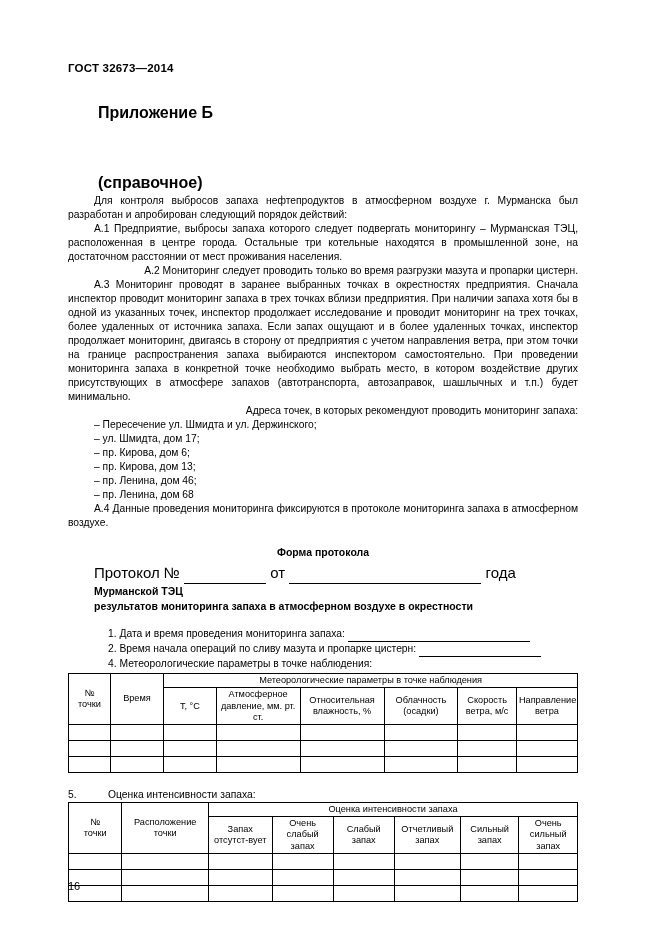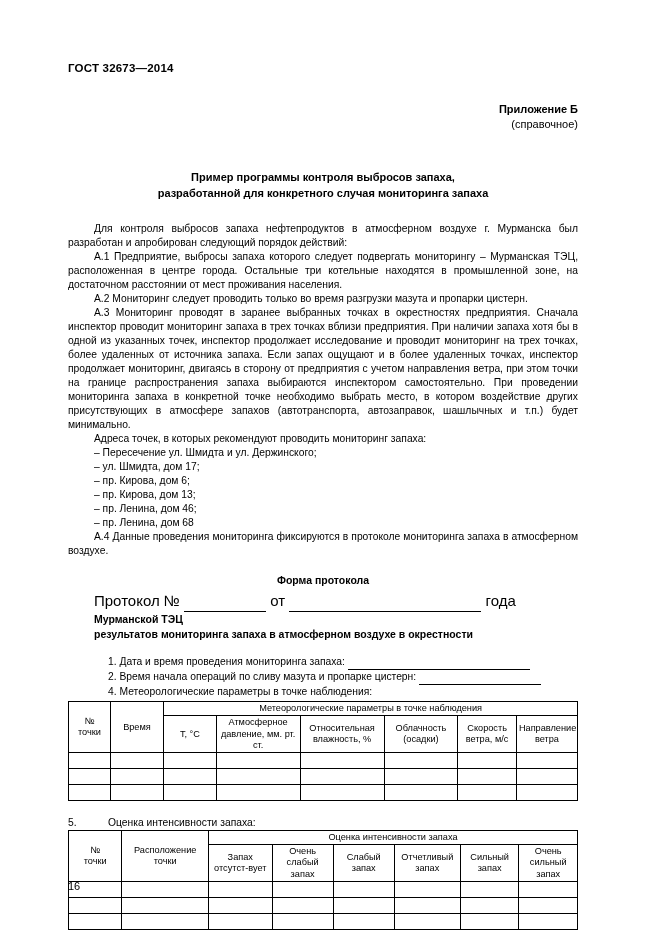--- a/index.html
+++ b/index.html
@@ -29,50 +29,51 @@
   
   .gost-header {
     font-size: 11.5px;
     font-weight: bold;
     letter-spacing: 0.2px;
     margin: 0 0 28px 0;
   }
 
   
   .appendix {
-    text-align: right;
-    font-size: 11px;
+    text-align: left;
+    font-size: 16px;
     font-weight: bold;
     line-height: 1.38;
     margin: 0 0 0 0;
     padding-left: 30px;
   }
   .appendix .sub {
-    font-weight: normal;
+    font-weight: bold;
+    margin-top: 48px;
   }
 
   .title-block {
     text-align: center;
     font-size: 11px;
     font-weight: bold;
     line-height: 1.45;
     margin: 38px 0 20px 0;
   }
 
   
   p.body {
     font-size: 10.3px;
     line-height: 1.36;
     text-align: justify;
     text-justify: inter-word;
     margin: 0;
     text-indent: 26px;
     hyphens: none;
   }
-  p.body.nojust { text-align: left; }
+  p.body.nojust { text-align: right; }
 
   ul.addr {
     list-style: none;
     margin: 0;
     padding: 0;
   }
   ul.addr li {
     font-size: 10.3px;
     line-height: 1.36;
     padding-left: 26px;
@@ -165,24 +166,20 @@
 
   <div class="content">
 
     <div class="gost-header">ГОСТ 32673—2014</div>
 
     <div class="appendix">
       <div>Приложение Б</div>
       <div class="sub">(справочное)</div>
     </div>
 
-    <div class="title-block">
-      <div>Пример программы контроля выбросов запаха,</div>
-      <div>разработанной для конкретного случая мониторинга запаха</div>
-    </div>
 
     <p class="body">Для контроля выбросов запаха нефтепродуктов в атмосферном воздухе г. Мурманска был разработан и апробирован следующий порядок действий:</p>
     <p class="body">А.1 Предприятие, выбросы запаха которого следует подвергать мониторингу – Мурманская ТЭЦ, расположенная в центре города. Остальные три котельные находятся в промышленной зоне, на достаточном расстоянии от мест проживания населения.</p>
     <p class="body nojust">А.2 Мониторинг следует проводить только во время разгрузки мазута и пропарки цистерн.</p>
     <p class="body">А.3 Мониторинг проводят в заранее выбранных точках в окрестностях предприятия. Сначала инспектор проводит мониторинг запаха в трех точках вблизи предприятия. При наличии запаха хотя бы в одной из указанных точек, инспектор продолжает исследование и проводит мониторинг на трех точках, более удаленных от источника запаха. Если запах ощущают и в более удаленных точках, инспектор продолжает мониторинг, двигаясь в сторону от предприятия с учетом направления ветра, при этом точки на границе распространения запаха выбираются инспектором самостоятельно. При проведении мониторинга запаха в конкретной точке необходимо выбрать место, в котором воздействие других присутствующих в атмосфере запахов (автотранспорта, автозаправок, шашлычных и т.п.) будет минимально.</p>
     <p class="body nojust">Адреса точек, в которых рекомендуют проводить мониторинг запаха:</p>
 
     <ul class="addr">
       <li>– Пересечение ул. Шмидта и ул. Держинского;</li>
       <li>– ул. Шмидта, дом 17;</li>

